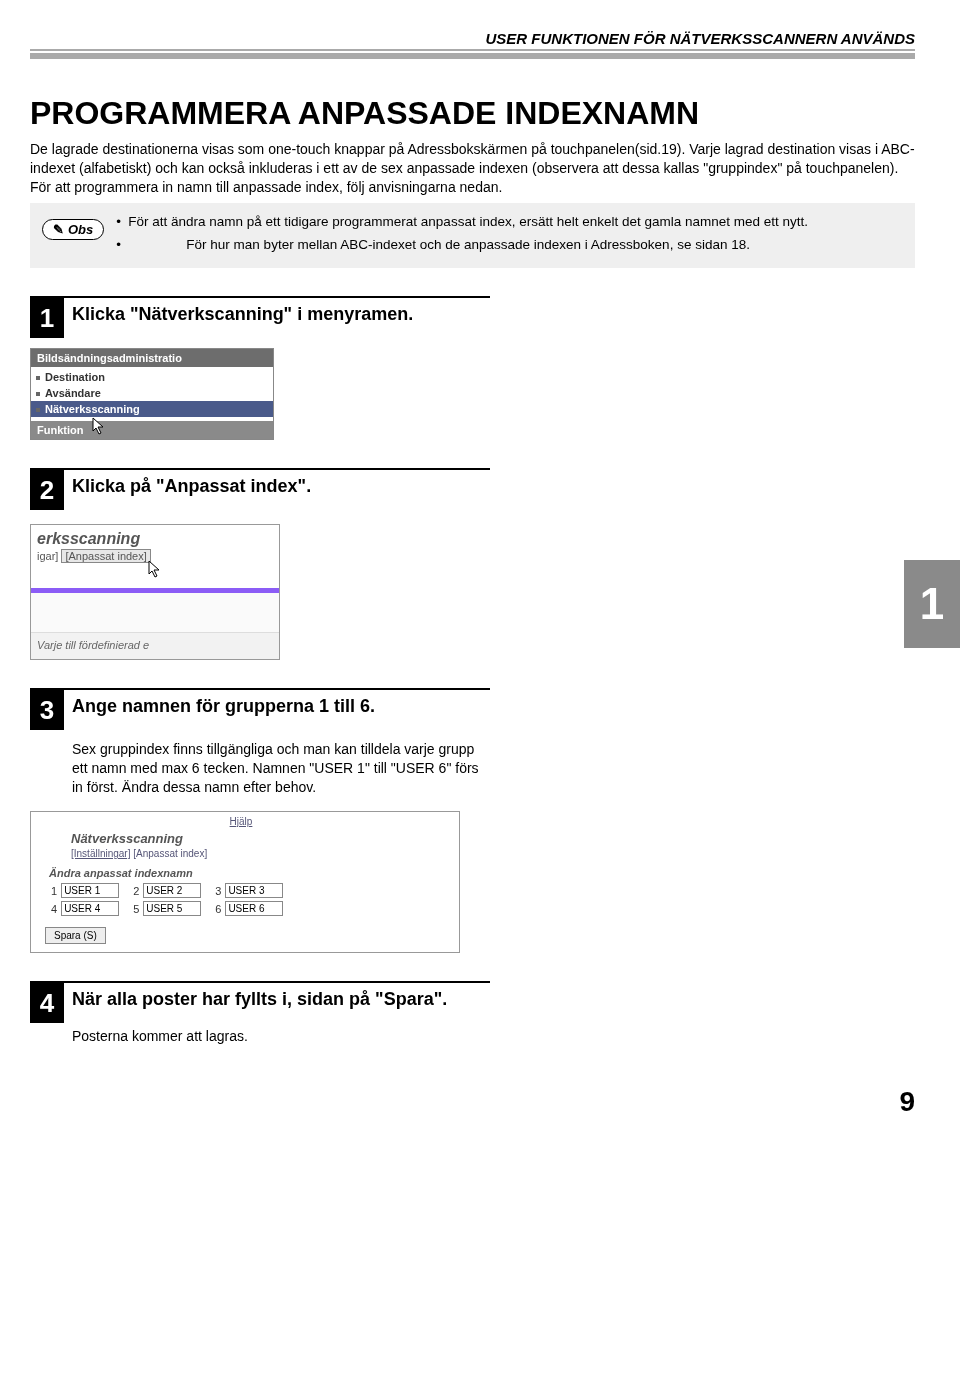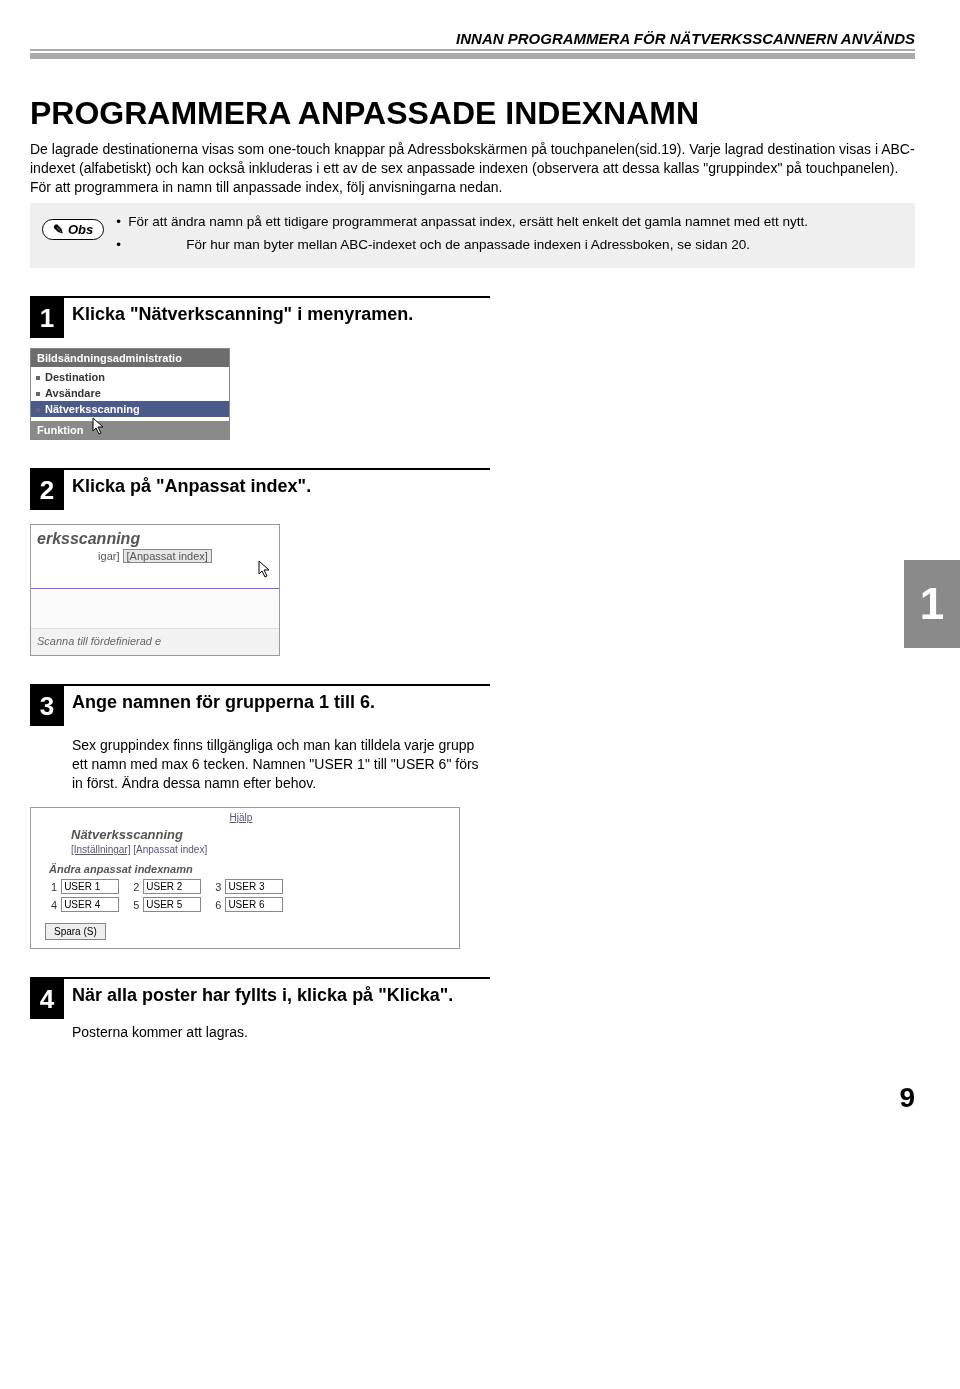--- a/index.html
+++ b/index.html
@@ -115,21 +115,21 @@
     color: #fff;
     font-size: 44px;
     font-weight: bold;
     display: flex;
     align-items: center;
     justify-content: center;
   }
   
   .mock1 {
     margin-top: 10px;
-    width: 200px;
+    width: 244px;
     border: 1px solid #888;
     font-size: 11px;
     background: #fff;
   }
   .mock1 .m1-title {
     background: #6d6d6d;
     color: #fff;
     font-weight: bold;
     padding: 3px 6px;
   }
@@ -169,22 +169,21 @@
   .mock2 .m2-title {
     font-weight: bold;
     font-style: italic;
     font-size: 16px;
     color: #555;
     padding: 5px 6px 2px 6px;
   }
   .mock2 .m2-crumb {
     padding: 0 6px 4px 6px;
     color: #555;
-    border-bottom: 1px solid #8b5cf6;
-    text-align: center;
+    border-bottom: 5px solid #8b5cf6;
   }
   .mock2 .m2-crumb .boxed {
     border: 1px solid #888;
     padding: 0 3px;
     background: #e7e7e7;
   }
   .mock2 .m2-spacer { height: 40px; background: #fafafa; border-bottom: 1px solid #ddd; }
   .mock2 .m2-footer {
     font-style: italic;
     color: #666;
@@ -261,34 +260,34 @@
     text-align: right;
     font-size: 28px;
     font-weight: bold;
     margin-top: 40px;
   }
 </style>
 </head>
 <body>
 
 <div class="page-header">
-  <span>INNAN PROGRAMMERA FÖR NÄTVERKSSCANNERN ANVÄNDS</span>
+  <span>USER FUNKTIONEN FÖR NÄTVERKSSCANNERN ANVÄNDS</span>
 </div>
 
 <h1 class="title">PROGRAMMERA ANPASSADE INDEXNAMN</h1>
 <p class="intro">De lagrade destinationerna visas som one-touch knappar på Adressbokskärmen på touchpanelen(sid.19). Varje lagrad destination visas i ABC-indexet (alfabetiskt) och kan också inkluderas i ett av de sex anpassade indexen (observera att dessa kallas "gruppindex" på touchpanelen). För att programmera in namn till anpassade index, följ anvisningarna nedan.</p>
 
 <div class="obs-box">
   <span class="obs-badge">
     <span class="pencil">✎</span>
     <span>Obs</span>
   </span>
   <ul class="obs-list">
     <li>För att ändra namn på ett tidigare programmerat anpassat index, ersätt helt enkelt det gamla namnet med ett nytt.</li>
-    <li>För hur man byter mellan ABC-indexet och de anpassade indexen i Adressboken, se sidan 20.</li>
+    <li>För hur man byter mellan ABC-indexet och de anpassade indexen i Adressboken, se sidan 18.</li>
   </ul>
 </div>
 
 <div class="step">
   <div class="step-head">
     <div class="step-num">1</div>
     <div class="step-title">Klicka "Nätverkscanning" i menyramen.</div>
   </div>
   <div class="mock1">
     <div class="m1-title">Bildsändningsadministratio</div>
@@ -318,21 +317,21 @@
     <div class="m2-crumb">
       <span>igar]</span>
       <span class="boxed">[Anpassat index]</span>
       <div class="cursor2">
         <svg width="16" height="20" viewBox="0 0 16 20">
             <path d="M2 1 L2 14 L5 11 L8 17 L10 16 L7 10 L12 10 Z" fill="#fff" stroke="#000" stroke-width="1"></path>
           </svg>
       </div>
     </div>
     <div class="m2-spacer"></div>
-    <div class="m2-footer">Scanna till fördefinierad e</div>
+    <div class="m2-footer">Varje till fördefinierad e</div>
   </div>
 </div>
 
 <div class="step">
   <div class="step-head wide">
     <div class="step-num">3</div>
     <div class="step-title">Ange namnen för grupperna 1 till 6.</div>
   </div>
   <p class="step-desc">Sex gruppindex finns tillgängliga och man kan tilldela varje grupp ett namn med max 6 tecken. Namnen "USER 1" till "USER 6" förs in först. Ändra dessa namn efter behov.</p>
   <div class="mock3">
@@ -373,18 +372,18 @@
           <input readonly="" value="USER 6" style="">
         </div>
     </div>
     <div class="m3-btn">Spara (S)</div>
   </div>
 </div>
 
 <div class="step">
   <div class="step-head wide">
     <div class="step-num">4</div>
-    <div class="step-title">När alla poster har fyllts i, klicka på "Klicka".</div>
+    <div class="step-title">När alla poster har fyllts i, sidan på "Spara".</div>
   </div>
   <p class="step-desc" style="margin-top:4px;">Posterna kommer att lagras.</p>
 </div>
 
 <div class="page-number">9</div>
 
 </body></html>

